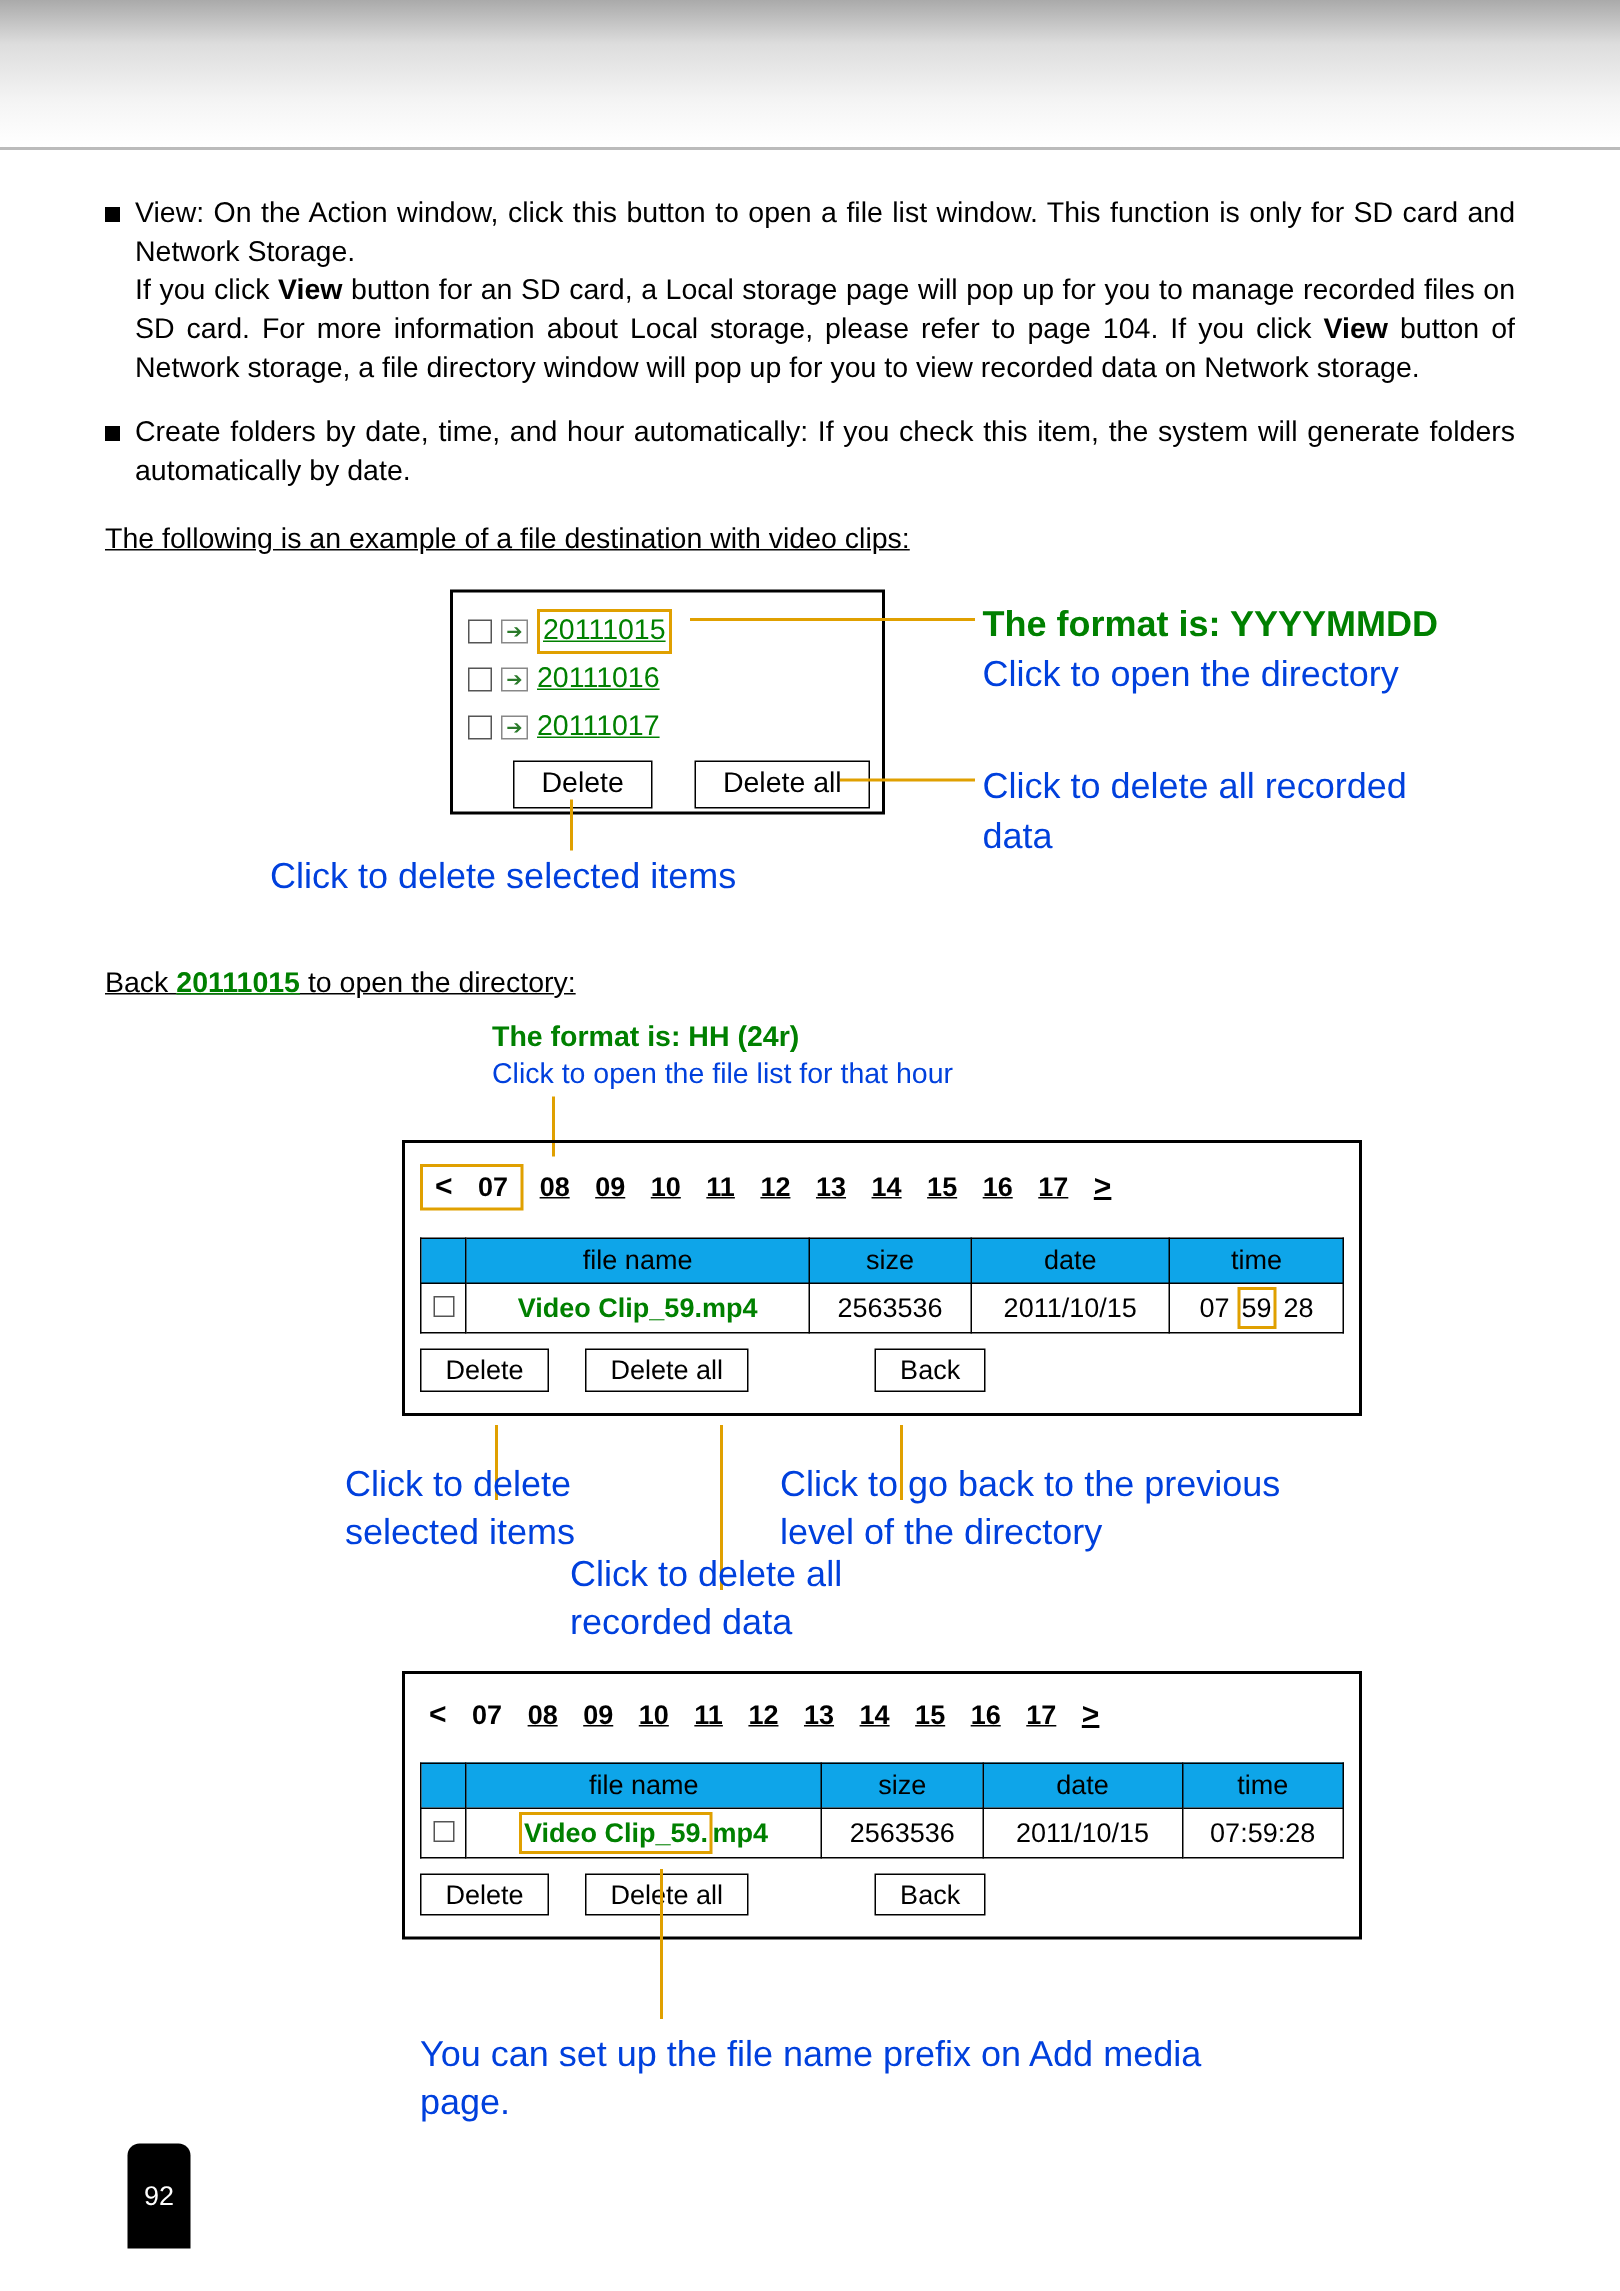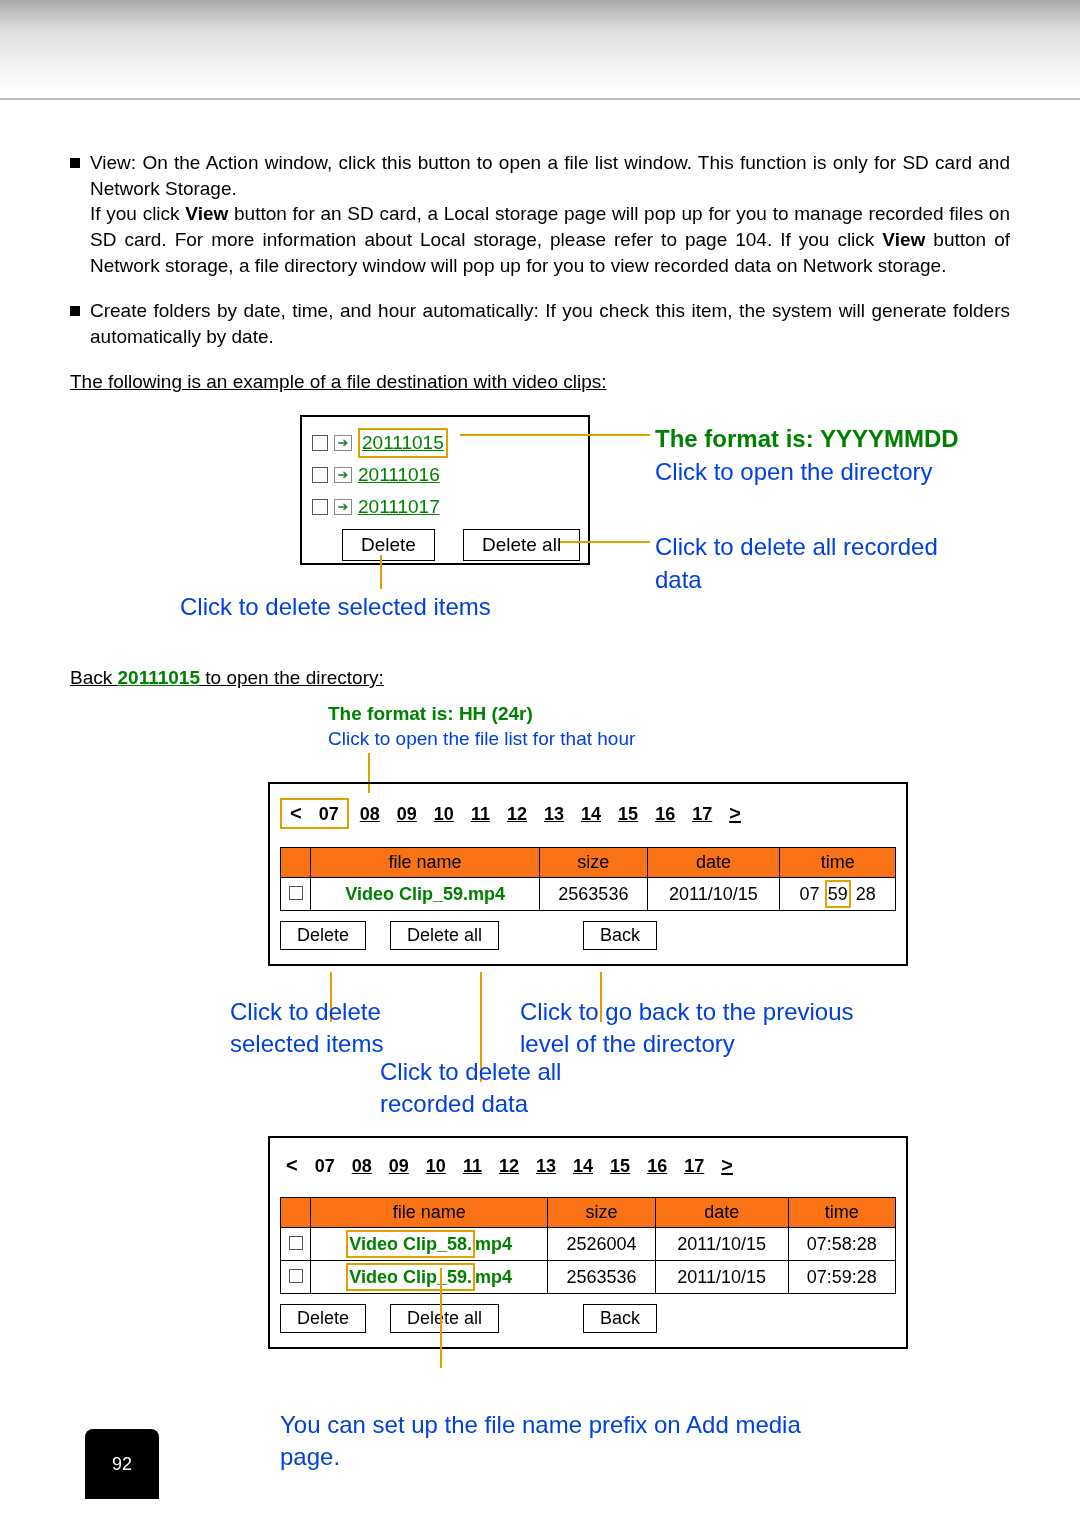--- a/index.html
+++ b/index.html
@@ -14,21 +14,21 @@
     height: 100px;
     background: linear-gradient(to bottom, #aaa 0%, #ddd 30%, #f5f5f5 70%, #fff 100%);
     border-bottom: 2px solid #bbb;
   }
   .content {
     padding: 30px 70px 0 70px;
     font-size: 19px;
     line-height: 1.35;
     color: #000;
   }
-  .bullet-row { display: flex; margin-bottom: 18px; margin-top: 20px; }
+  .bullet-row { display: flex; margin-bottom: 18px; }
   .sq { width: 10px; height: 10px; background: #000; margin-top: 8px; margin-right: 10px; flex: 0 0 auto; }
   .just { text-align: justify; }
   .mt20 { margin-top: 20px; text-decoration: underline; }
   .bold { font-weight: bold; }
 
   
   .fig1 {
     position: relative;
     width: 680px;
     margin: 20px 0 0 230px;
@@ -69,40 +69,40 @@
     font-size: 18px;
     position: relative;
   }
   .hourbar { margin-bottom: 18px; }
   .hourbar .arrow { font-weight: bold; font-size: 20px; padding: 0 6px; }
   .hourbar .hr { text-decoration: underline; font-weight: bold; padding: 0 6px; cursor: pointer;}
   .hourbar .hr.noul { text-decoration: none; }
   .hourbox { border: 2px solid #e0a000; padding: 0 2px; display: inline-block; }
   .tbl { border-collapse: collapse; width: 100%; margin-bottom: 10px; }
   .tbl th, .tbl td { border: 1.5px solid #000; text-align: center; font-size: 18px; padding: 2px 4px; height: 30px; }
-  .tbl th { background: #f97316; font-weight: normal; }
+  .tbl th { background: #0ea5e9; font-weight: normal; }
   .tbl td.fname { color: #008000; font-weight: bold; }
   .chk2 { display: inline-block; width: 14px; height: 14px; border: 1px solid #555; }
   .btnrow2 { display: flex; gap: 24px; }
   .btn2 { border: 1.5px solid #000; padding: 1px 16px; background: #fff; font-size: 18px; }
   .timebox { border: 2px solid #e0a000; display: inline-block; padding: 0 1px; }
   .fnamebox { border: 2px solid #e0a000; display: inline-block; padding: 0 1px; }
 
   .belowfig2 { position: relative; width: 640px; margin-left: 150px; height: 130px; }
   .belowfig3 { position: relative; width: 640px; margin-left: 150px; margin-top: 10px;}
 
   
   .vline-o { position: absolute; width: 2px; background: #e0a000; }
   .hline-o { position: absolute; height: 2px; background: #e0a000; }
 
   
   .pgnum {
     position: absolute;
     left: 85px; bottom: 28px;
-    width: 74px; height: 70px;
+    width: 42px; height: 70px;
     background: #000; color: #fff;
     border-radius: 8px 8px 0 0;
     display: flex; align-items: center; justify-content: center;
     font-size: 18px;
   }
 </style>
 </head>
 <body>
 
 <div class="topband"></div>
@@ -247,27 +247,20 @@
         <tbody>
             <tr>
           <th style="width:30px;"></th>
           <th>file name</th>
           <th>size</th>
           <th>date</th>
           <th>time</th>
         </tr>
         <tr>
           <td><span class="chk2"></span></td>
-          <td class="fname"><span class="fnamebox"><span>Video Clip_58.</span></span><span>mp4</span></td>
-          <td>2526004</td>
-          <td>2011/10/15</td>
-          <td>07:58:28</td>
-        </tr>
-        <tr>
-          <td><span class="chk2"></span></td>
           <td class="fname"><span class="fnamebox"><span>Video Clip_59.</span></span><span>mp4</span></td>
           <td>2563536</td>
           <td>2011/10/15</td>
           <td>07:59:28</td>
         </tr>
       </tbody>
         </table>
       <div class="btnrow2">
         <span class="btn2">Delete</span>
         <span class="btn2">Delete all</span>

